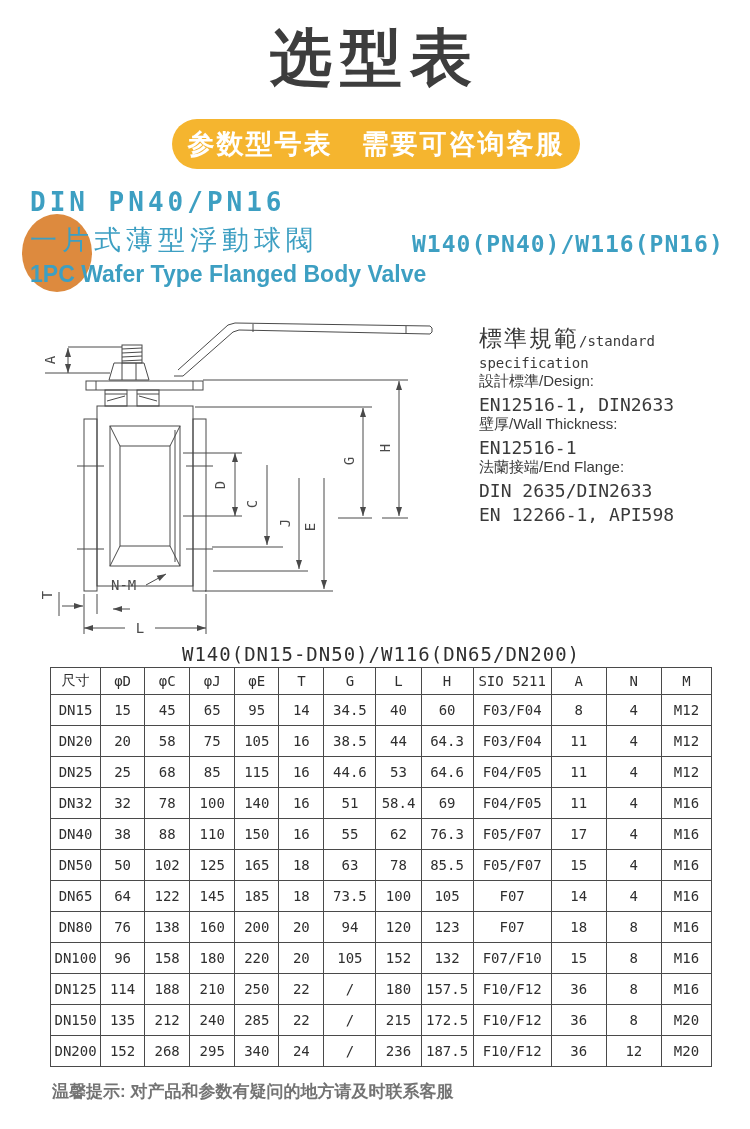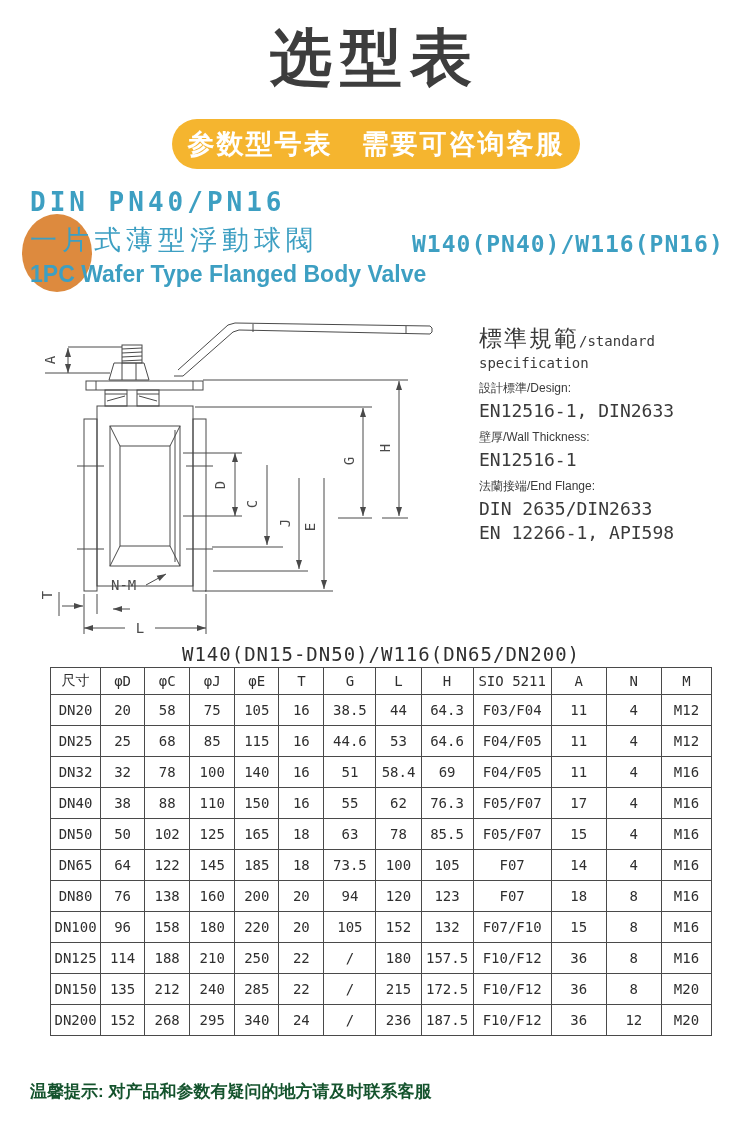--- a/index.html
+++ b/index.html
@@ -23,21 +23,21 @@
 
   .models{position:absolute;top:199px;left:412px;font-size:23px;letter-spacing:1px;
       font-family:"DejaVu Sans Mono",monospace;font-weight:bold;z-index:2;}
 
   .drawing{position:absolute;top:298px;left:25px;width:435px;height:348px;}
   .dim-text{font-family:"DejaVu Sans Mono",monospace;font-size:14px;fill:#4a4a4a;}
 
   .specs{position:absolute;top:323px;left:479px;width:268px;color:#3a3a3a;}
   .specs-head-cn{font-size:23px;letter-spacing:2px;}
   .specs-head-en{font-size:14px;font-family:"DejaVu Sans Mono",monospace;}
-  .spec-label{font-size:12px;margin-top:8px;}
+  .spec-label{font-size:15px;}
   .spec-value{font-size:18px;margin-top:3px;font-family:"DejaVu Sans Mono",monospace;}
 
   .table-title{position:absolute;top:643px;left:50px;width:662px;text-align:center;
       font-size:19px;color:#2f2f2f;font-family:"DejaVu Sans Mono",monospace;letter-spacing:1px;}
 
   .spec-table{position:absolute;top:667px;left:50px;width:662px;border-collapse:collapse;
       table-layout:fixed;font-family:"DejaVu Sans Mono",monospace;font-size:14px;color:#2f2f2f;}
   .spec-table th,.spec-table td{border:1px solid #4a4a4a;text-align:center;padding:0;
       font-weight:normal;overflow:hidden;}
   .spec-table th{height:26px;}
@@ -208,20 +208,35 @@
           <th>L</th>
           <th>H</th>
           <th>SIO 5211</th>
           <th>A</th>
           <th>N</th>
           <th>M</th>
         </tr>
     </thead>
     <tbody>
         <tr>
+          <td>DN15</td>
+          <td>15</td>
+          <td>45</td>
+          <td>65</td>
+          <td>95</td>
+          <td>14</td>
+          <td>34.5</td>
+          <td>40</td>
+          <td>60</td>
+          <td>F03/F04</td>
+          <td>8</td>
+          <td>4</td>
+          <td>M12</td>
+        </tr>
+        <tr>
           <td>DN20</td>
           <td>20</td>
           <td>58</td>
           <td>75</td>
           <td>105</td>
           <td>16</td>
           <td>38.5</td>
           <td>44</td>
           <td>64.3</td>
           <td>F03/F04</td>
@@ -375,15 +390,15 @@
           <td>236</td>
           <td>187.5</td>
           <td>F10/F12</td>
           <td>36</td>
           <td>12</td>
           <td>M20</td>
         </tr>
       </tbody>
   </table>
 
-  <div class="footer-note" style="color: #14532d;">温馨提示: 对产品和参数有疑问的地方请及时联系客服</div>
+  <div class="footer-note" style="color: #737373; margin-left: 22px;">温馨提示: 对产品和参数有疑问的地方请及时联系客服</div>
 
 </div>
 
 </body></html>

